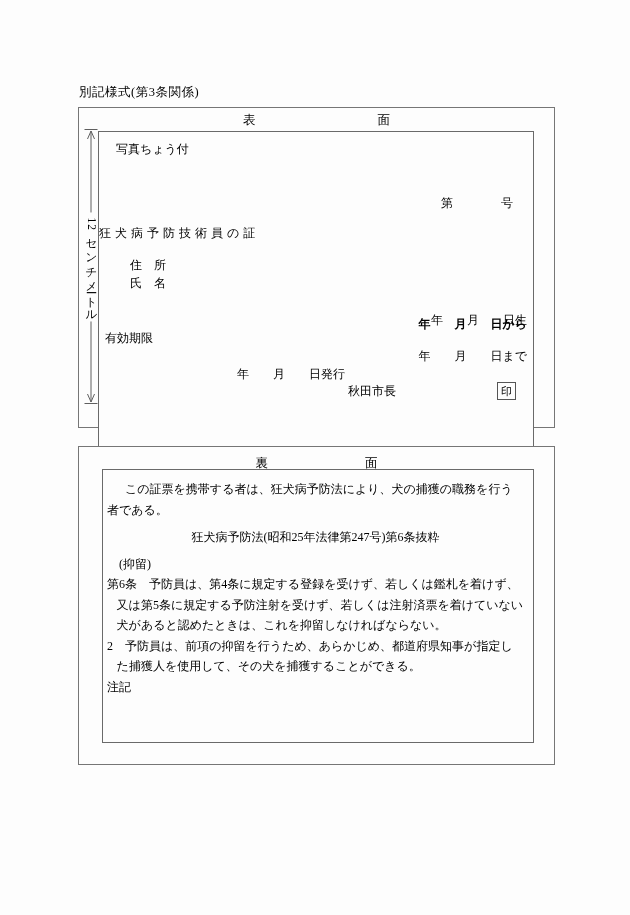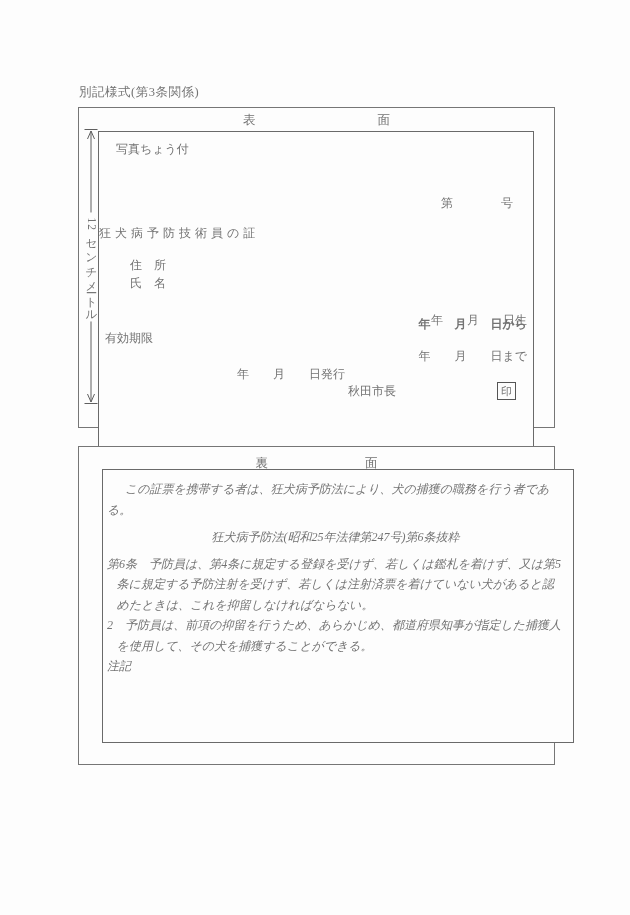--- a/index.html
+++ b/index.html
@@ -3,21 +3,21 @@
 <meta charset="utf-8">
 <style>
   * { margin: 0; padding: 0; box-sizing: border-box; }
   html, body { background: #fff; }
   .page {
     position: relative;
     width: 630px;
     height: 915px;
     background: #fdfdfd;
     font-family: "Liberation Serif", "DejaVu Serif", serif;
-    color: #737373;
+    color: #000000;
     overflow: hidden;
   }
   .form-label {
     position: absolute;
     left: 79px; top: 84px;
     font-size: 12.5px;
     letter-spacing: 0.5px;
   }
   .outer-box {
     position: absolute;
@@ -36,21 +36,21 @@
     font-size: 12.5px;
   }
   .outer-front .face-header { top: 4px;  gap: 122px; }
   .outer-back  .face-header { top: 8px;  gap: 97px; }
   .inner-box {
     position: absolute;
     border: 1px solid #6a6a6a;
     background: #fdfdfd;
   }
   .inner-front { left: 19px; top: 23px; width: 436px; height: 351px; }
-  .inner-back  { left: 23px; top: 22px; width: 472px; height: 274px; font-style: italic; }
+  .inner-back  { left: 23px; top: 22px; width: 432px; height: 274px; }
 
   
   .fline { position: absolute; font-size: 12px; line-height: 15px; white-space: pre; }
   .photo-label    { left: 17px;  top: 10px; }
   .number-line    { right: 20px; top: 64px; }
   .cert-title     { left: 0; right: 0; top: 94px; text-align: left; letter-spacing: 4px; }
   .address-label  { left: 31px;  top: 126px; }
   .name-label     { left: 31px;  top: 144px; }
   .birth-line     { right: 6px;  top: 181px; }
   .validity-label { left: 6px;   top: 199px; }
@@ -160,20 +160,21 @@
 
     <div class="face-header">
       <span>裏</span>
       <span>面</span>
     </div>
 
     <div class="inner-box inner-back">
       <div class="back-text">
         <p class="p-first">この証票を携帯する者は、狂犬病予防法により、犬の捕獲の職務を行う者である。</p>
         <p class="p-center">狂犬病予防法(昭和25年法律第247号)第6条抜粋</p>
+        <p class="p-paren">(抑留)</p>
         <p class="p-hang">第6条　予防員は、第4条に規定する登録を受けず、若しくは鑑札を着けず、又は第5条に規定する予防注射を受けず、若しくは注射済票を着けていない犬があると認めたときは、これを抑留しなければならない。</p>
         <p class="p-hang">2　予防員は、前項の抑留を行うため、あらかじめ、都道府県知事が指定した捕獲人を使用して、その犬を捕獲することができる。</p>
         <p>注記</p>
       </div>
     </div>
 
   </section>
 
 </div>
 

